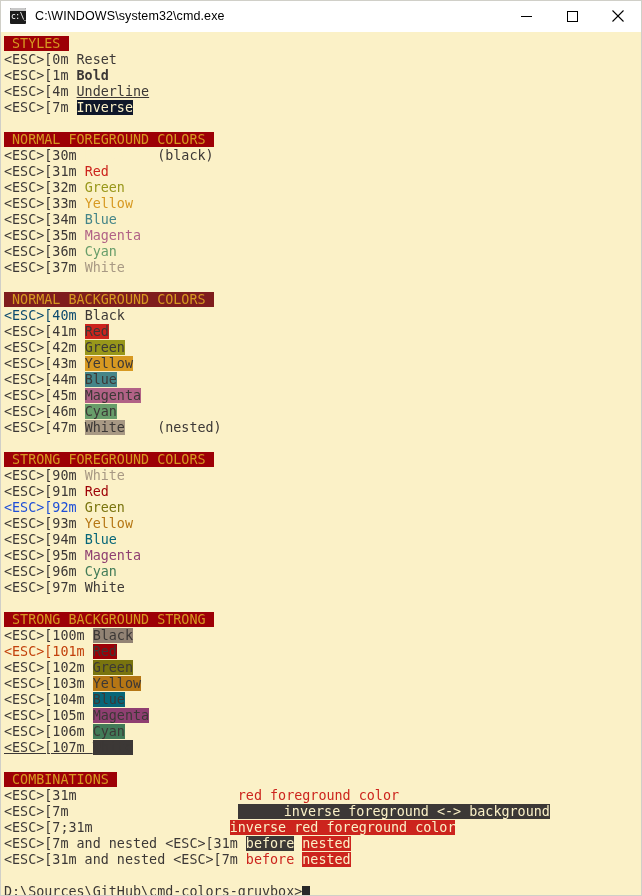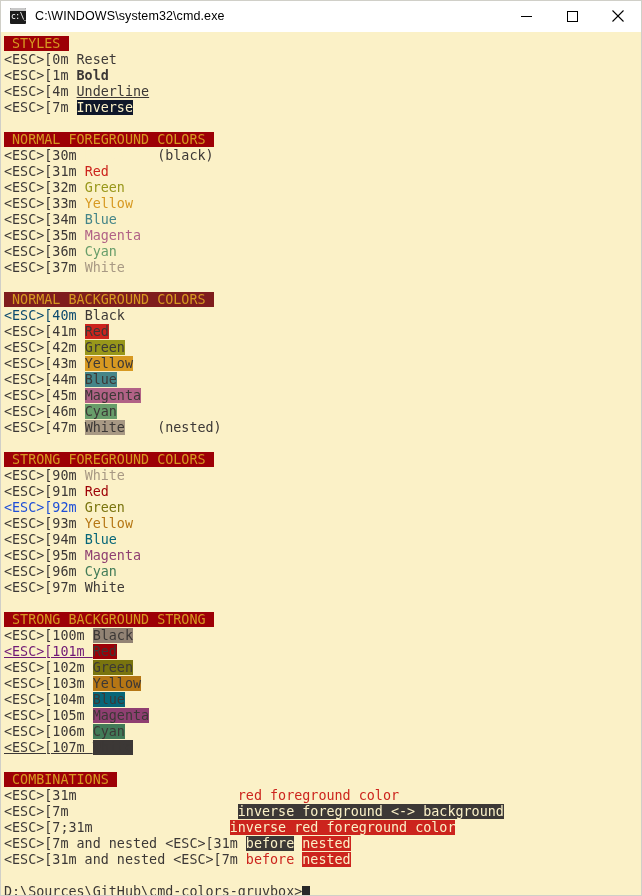--- a/index.html
+++ b/index.html
@@ -178,31 +178,31 @@
       <div class="line"><span style="color: rgb(60, 56, 54);">&lt;ESC&gt;[91m </span><span style="color: rgb(157, 0, 6);">Red</span></div>
       <div class="line"><span style="color: #1d4ed8;">&lt;ESC&gt;[92m </span><span style="color: rgb(121, 116, 14);">Green</span></div>
       <div class="line"><span style="color: rgb(60, 56, 54);">&lt;ESC&gt;[93m </span><span style="color: rgb(181, 118, 20);">Yellow</span></div>
       <div class="line"><span style="color: rgb(60, 56, 54);">&lt;ESC&gt;[94m </span><span style="color: rgb(7, 102, 120);">Blue</span></div>
       <div class="line"><span style="color: rgb(60, 56, 54);">&lt;ESC&gt;[95m </span><span style="color: rgb(143, 63, 113);">Magenta</span></div>
       <div class="line"><span style="color: rgb(60, 56, 54);">&lt;ESC&gt;[96m </span><span style="color: rgb(66, 123, 88);">Cyan</span></div>
       <div class="line"><span style="color: rgb(60, 56, 54);">&lt;ESC&gt;[97m </span><span style="color: rgb(60, 56, 54);">White</span></div>
       <div class="line blank"> </div>
       <div class="line"><span style="background: rgb(157, 0, 6); color: rgb(215, 153, 33);"> STRONG BACKGROUND STRONG </span></div>
       <div class="line"><span style="color: rgb(60, 56, 54);">&lt;ESC&gt;[100m </span><span style="background: rgb(146, 131, 116); color: rgb(60, 56, 54);">Black</span></div>
-      <div class="line"><span style="color: #701a75; text-decoration: underline;">&lt;ESC&gt;[101m </span><span style="background: rgb(157, 0, 6); color: rgb(60, 56, 54);">Red</span></div>
+      <div class="line"><span style="color: #c2410c;">&lt;ESC&gt;[101m </span><span style="background: rgb(157, 0, 6); color: rgb(60, 56, 54);">Red</span></div>
       <div class="line"><span style="color: rgb(60, 56, 54);">&lt;ESC&gt;[102m </span><span style="background: rgb(121, 116, 14); color: rgb(60, 56, 54);">Green</span></div>
       <div class="line"><span style="color: rgb(60, 56, 54);">&lt;ESC&gt;[103m </span><span style="background: rgb(181, 118, 20); color: rgb(60, 56, 54);">Yellow</span></div>
       <div class="line"><span style="color: rgb(60, 56, 54);">&lt;ESC&gt;[104m </span><span style="background: rgb(7, 102, 120); color: rgb(60, 56, 54);">Blue</span></div>
       <div class="line"><span style="color: rgb(60, 56, 54);">&lt;ESC&gt;[105m </span><span style="background: rgb(143, 63, 113); color: rgb(60, 56, 54);">Magenta</span></div>
       <div class="line"><span style="color: rgb(60, 56, 54);">&lt;ESC&gt;[106m </span><span style="background: rgb(66, 123, 88); color: rgb(60, 56, 54);">Cyan</span></div>
       <div class="line"><span style="color: rgb(60, 56, 54); text-decoration: underline;">&lt;ESC&gt;[107m </span><span style="background: rgb(60, 56, 54); color: rgb(60, 56, 54);">White</span></div>
       <div class="line blank"> </div>
       <div class="line"><span style="background: rgb(157, 0, 6); color: rgb(215, 153, 33);"> COMBINATIONS </span></div>
       <div class="line"><span style="color: rgb(60, 56, 54);">&lt;ESC&gt;[31m                    </span><span style="color: rgb(204, 36, 29);">red foreground color</span></div>
-      <div class="line"><span style="color: rgb(60, 56, 54);">&lt;ESC&gt;[7m                     </span><span style="color: rgb(251, 241, 199); background: rgb(60, 56, 54);">inverse foreground &lt;-&gt; background</span></div>
+      <div class="line"><span style="color: rgb(60, 56, 54);">&lt;ESC&gt;[7m                     </span><span style="color: rgb(251, 241, 199); background: rgb(60, 56, 54); padding-left: 46px;">inverse foreground &lt;-&gt; background</span></div>
       <div class="line"><span style="color: rgb(60, 56, 54);">&lt;ESC&gt;[7;31m                 </span><span style="color: rgb(251, 241, 199); background: rgb(204, 36, 29);">inverse red foreground color</span></div>
       <div class="line"><span style="color: rgb(60, 56, 54);">&lt;ESC&gt;[7m and nested &lt;ESC&gt;[31m </span><span style="color: rgb(251, 241, 199); background: rgb(60, 56, 54);">before</span><span style="color: rgb(60, 56, 54);"> </span><span style="color: rgb(251, 241, 199); background: rgb(204, 36, 29);">nested</span></div>
       <div class="line"><span style="color: rgb(60, 56, 54);">&lt;ESC&gt;[31m and nested &lt;ESC&gt;[7m </span><span style="color: rgb(204, 36, 29);">before</span><span style="color: rgb(60, 56, 54);"> </span><span style="color: rgb(251, 241, 199); background: rgb(204, 36, 29);">nested</span></div>
       <div class="line blank"> </div>
       <div class="line"><span style="color: rgb(60, 56, 54);">D:\Sources\GitHub\cmd-colors-gruvbox&gt;</span><span class="cursor" style="background: rgb(40, 40, 40);"></span></div>
     </div>
 
 </div>
 
 </body></html>

